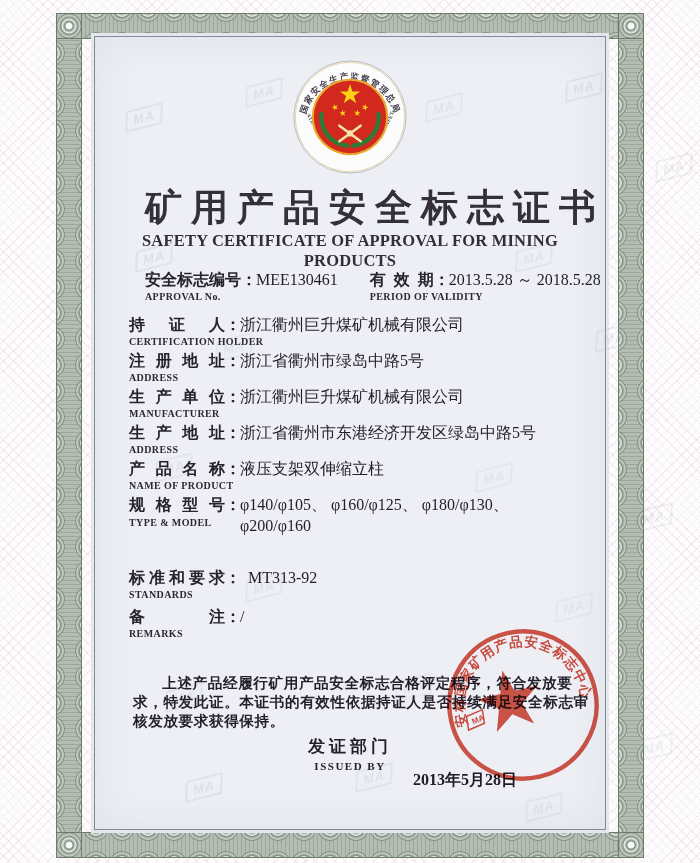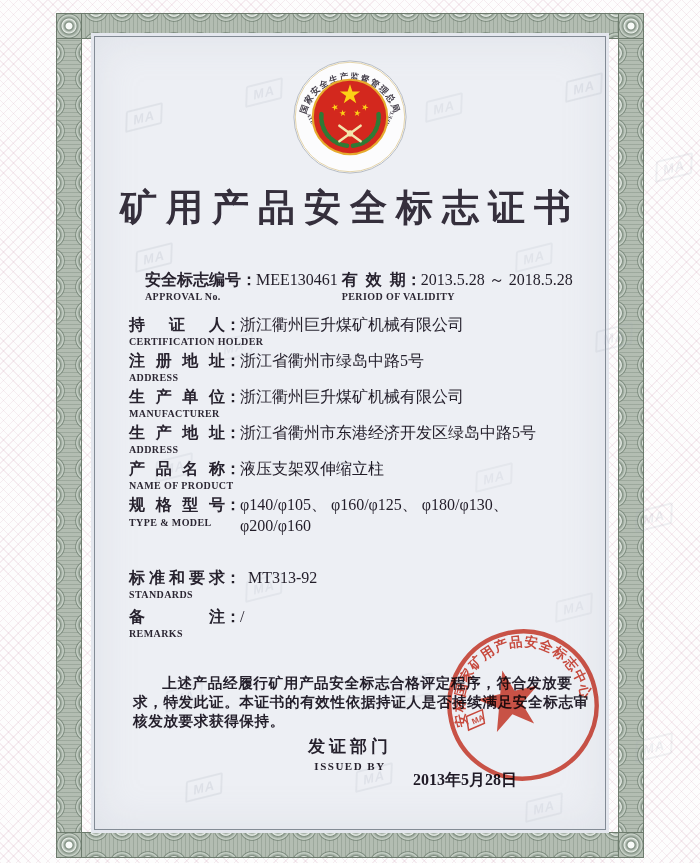--- a/index.html
+++ b/index.html
@@ -59,40 +59,40 @@
     font-weight:bold;font-size:13px;line-height:1;
     color:rgba(158,166,180,.40);
     border:2px solid rgba(158,166,180,.34);
     padding:2px 6px;border-radius:2px;
     transform:rotate(-14deg) skewX(-16deg);
     letter-spacing:1px;
   }
 
   .content{position:absolute;inset:0;}
   .emblem-wrap{position:absolute;left:0;right:0;top:22px;text-align:center;}
-  .title{position:absolute;left:0;right:0;top:146px;text-align:center;
+  .title{position:absolute;left:0;right:0;top:146px;text-align:right;
     font-size:37px;font-weight:bold;letter-spacing:9px;color:#352f3c;}
   .subtitle{position:absolute;left:0;right:0;top:194px;text-align:center;
     font-size:16.5px;font-weight:bold;color:#332d3a;letter-spacing:0.2px;}
 
   .rows{position:absolute;left:34px;top:232px;width:462px;}
   .frow{margin-bottom:3px;}
   .zh-line{font-size:16px;line-height:21px;white-space:nowrap;}
   .zh-label{display:inline-block;width:96px;font-weight:600;color:#27222e;
     text-align:justify;text-align-last:justify;vertical-align:top;}
   .colon{display:inline-block;width:15px;font-weight:600;}
   .value{font-size:16px;color:#221d29;}
   .value2{font-size:16px;color:#221d29;margin-left:111px;line-height:21px;}
   .en-label{font-size:10px;font-weight:600;letter-spacing:.4px;color:#2c2733;line-height:11px;margin-top:1px;}
   .frow.gap-lg{margin-top:31px;}
   .frow.gap-md{margin-top:6px;}
 
   .toprow{position:absolute;left:50px;top:232px;width:430px;white-space:nowrap;}
   .toprow .left{display:inline-block;vertical-align:top;}
-  .toprow .right{display:inline-block;vertical-align:top;}
+  .toprow .right{display:inline-block;vertical-align:top;margin-left:28px;}
   .toprow .zh-label.no-just{width:auto;text-align-last:auto;}
   .toprow .zh-label.validity{width:64px;}
 
   .statement{
     position:absolute;left:38px;top:637px;width:456px;
     font-size:14.6px;line-height:19px;font-weight:600;color:#241f2b;
     text-indent:2em;letter-spacing:.6px;
   }
   .issued{position:absolute;left:0;right:0;top:698px;text-align:center;}
   .issued-zh{font-size:17px;font-weight:600;letter-spacing:4px;color:#241f2b;}
@@ -167,20 +167,21 @@
         <path d="M89.5,57 A30,30 0 0 1 63,89.8" fill="none" stroke="#2f7a35" stroke-width="4.6" stroke-dasharray="4.6 2.4" stroke-linecap="round"></path>
         <g stroke="#f3e6ad" stroke-width="2.6" stroke-linecap="round">
           <path d="M49,85 L71,69"></path>
           <path d="M49,69 L71,85"></path>
           <circle cx="60" cy="77" r="3.2" fill="#f3e6ad" stroke="none"></circle>
         </g>
       </svg>
     </div>
 
     <div class="title">矿用产品安全标志证书</div>
+    <div class="subtitle">SAFETY CERTIFICATE OF APPROVAL FOR MINING PRODUCTS</div>
 
     <div class="toprow">
       <div class="left">
         <div class="zh-line">
           <span class="zh-label no-just">安全标志编号</span><span class="colon">：</span><span class="value">MEE130461</span>
         </div>
         <div class="en-label">APPROVAL No.</div>
       </div>
       <div class="right">
         <div class="zh-line">

